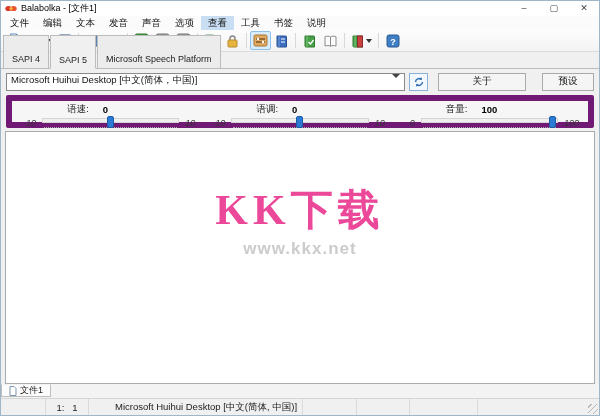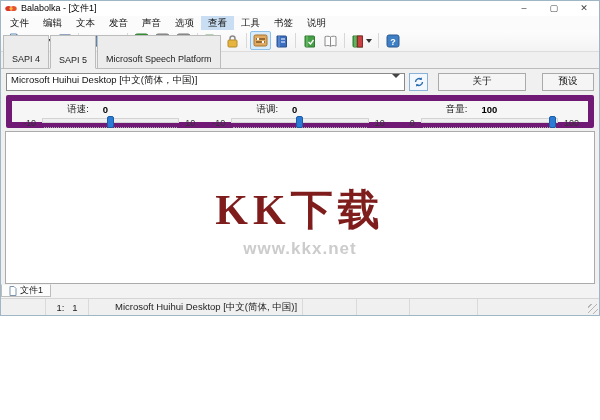--- a/index.html
+++ b/index.html
@@ -1,17 +1,17 @@
 <!DOCTYPE html>
 <html><head>
 <meta charset="utf-8">
 <style>
   * { box-sizing: border-box; margin: 0; padding: 0; }
   html,body { width:600px; height:420px; font-family:"Liberation Sans", sans-serif; }
-  .window { position:relative; width:600px; height:316px; background:#fff; border:1px solid #9fb6c7; overflow:hidden; }
+  .window { position:relative; width:600px; height:416px; background:#fff; border:1px solid #9fb6c7; overflow:hidden; }
 
   
   .titlebar { position:absolute; top:0; left:0; right:0; height:15px; background:#fff; display:flex; align-items:center; padding-left:4px; }
   .app-icon { width:12px; height:11px; margin-right:4px; }
   .title-text { font-size:9px; color:#000; flex:1; }
   .win-controls { display:flex; height:15px; }
   .win-btn { width:30px; text-align:center; font-size:9px; line-height:15px; color:#444; }
 
   
   .menubar { position:absolute; top:15px; left:0; right:0; height:14px; background:#fbfbfb; display:flex; align-items:stretch; padding-left:2px; }
@@ -45,33 +45,33 @@
   .btn-about { width:88px; margin-left:10px; }
   .btn-preset { width:52px; margin-left:16px; }
 
   
   .slider-panel { position:absolute; top:43px; left:5px; right:5px; height:33px; background:#f6f6f6; border:6px solid #701a75; border-radius:2px; display:flex; padding:2px 4px; }
   .slider-block { flex:1; display:flex; flex-direction:column; padding:0 4px; }
   .sl-head { height:13px; display:flex; align-items:center; padding-left:26%; }
   .sl-label { font-size:9.5px; color:#111; }
   .sl-value { font-size:9.5px; font-weight:bold; color:#000; margin-left:14px; }
   .sl-row { flex:1; display:flex; align-items:center; }
-  .sl-min, .sl-max { font-size:9px; color:#333; width:22px; }
+  .sl-min, .sl-max { font-size:9px; color:#333; width:22px;font-style:italic; }
   .sl-min { text-align:right; padding-right:6px; }
   .sl-max { padding-left:6px; }
   .sl-track { position:relative; flex:1; height:13px; }
   .sl-groove { position:absolute; left:0; right:0; top:2px; height:5px; background:#efefef; border:1px solid #d4d4d4; }
   .sl-ticks { position:absolute; left:2px; right:2px; bottom:1px; border-bottom:1px dotted #a8a8a8; }
   .sl-thumb { position:absolute; top:0; width:7px; height:12px; background:#2b7bd4; border:1px solid #1c5da8; border-radius:2px; }
   .thumb-mid { left:calc(50% - 4px); }
   .thumb-max { left:calc(100% - 9px); }
 
   
   .editor { position:absolute; top:79px; left:4px; right:4px; bottom:31px; background:#fff; border:1px solid #ababab; text-align:center; }
-  .wm-title { margin-top:50px; font-size:42px; font-weight:800; color:#7f1d1d; letter-spacing:5px; font-family:"Liberation Serif", serif; }
+  .wm-title { margin-top:50px; font-size:42px; font-weight:800; color:#ec4899; letter-spacing:5px; font-family:"Liberation Serif", serif; }
   .wm-url { margin-top:1px; font-size:17px; font-weight:bold; color:#cccccc; letter-spacing:1px; }
 
   
   .doctabs { position:absolute; left:0; right:0; bottom:17px; height:14px; background:#f3f3f3; display:flex; align-items:flex-start; padding-left:0; }
   .dtab { display:flex; align-items:center; gap:3px; background:#fcfcfc; border:1px solid #bdbdbd; border-top:1px solid #f3f3f3; padding:0 7px; height:13px; font-size:9px; color:#222; }
 
   
   .statusbar { position:absolute; left:0; right:0; bottom:0; height:17px; background:#f0f0f0; border-top:1px solid #d5d5d5; display:flex; align-items:center; font-size:9.5px; color:#222; }
   .sb-cell { height:100%; display:flex; align-items:center; border-right:1px solid #dadada; }
   .sb-c1 { width:45px; }

